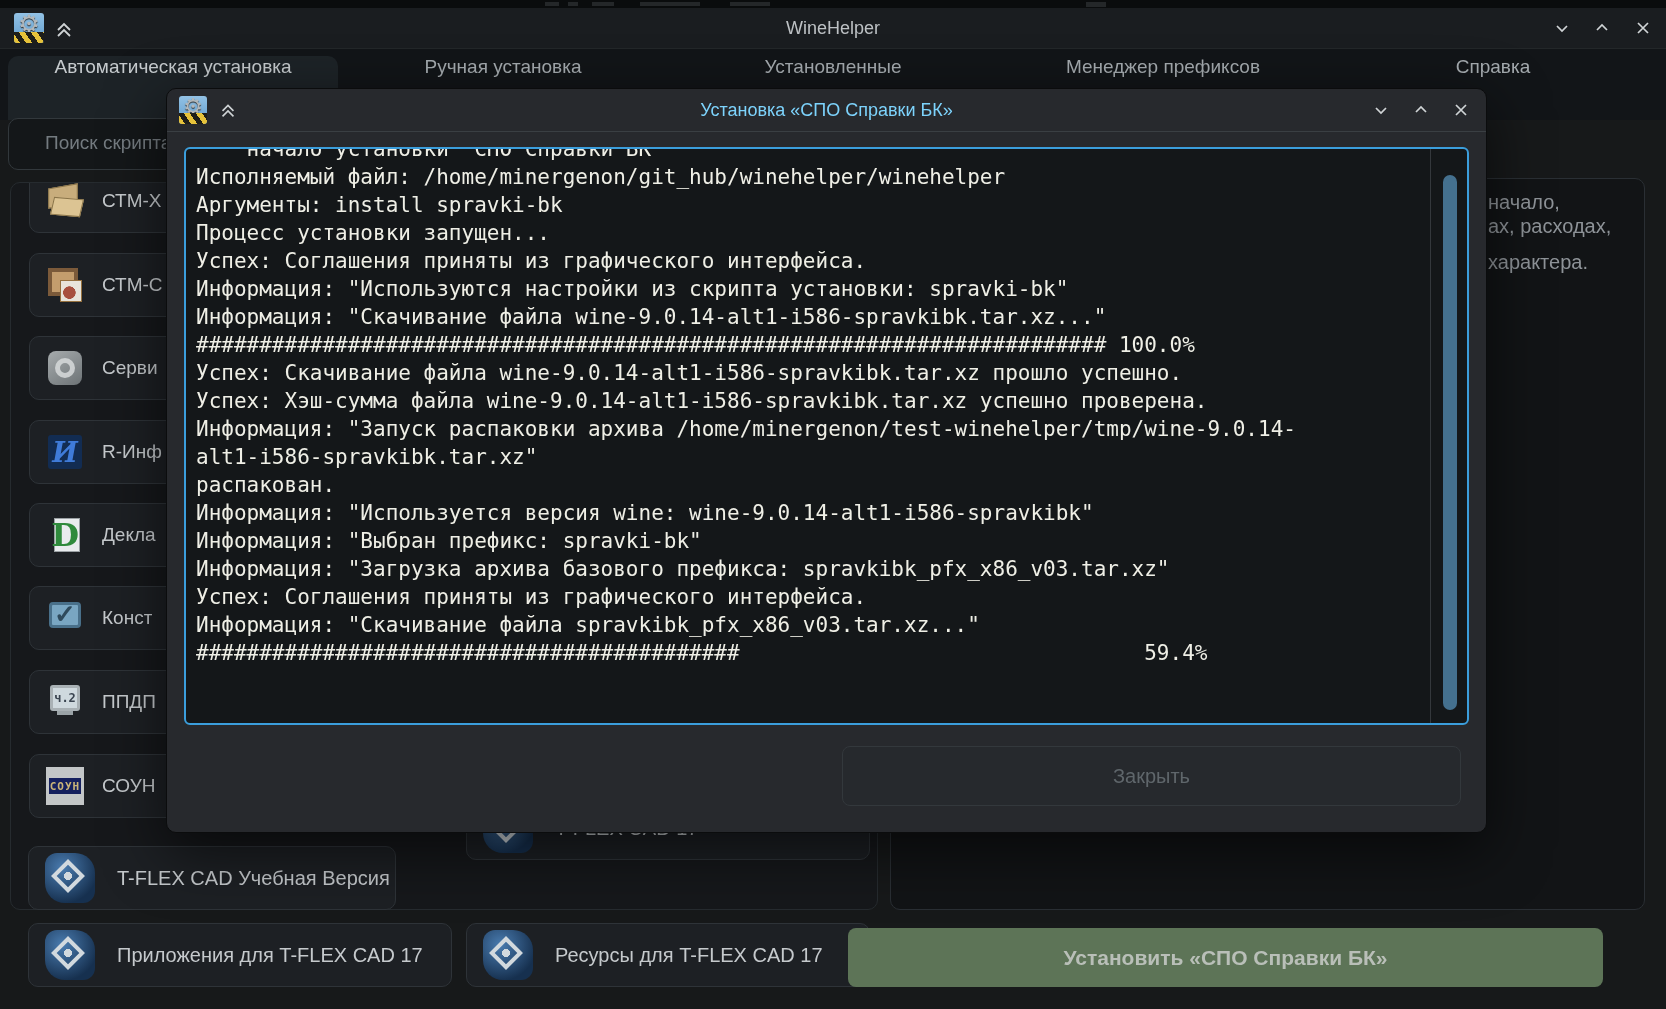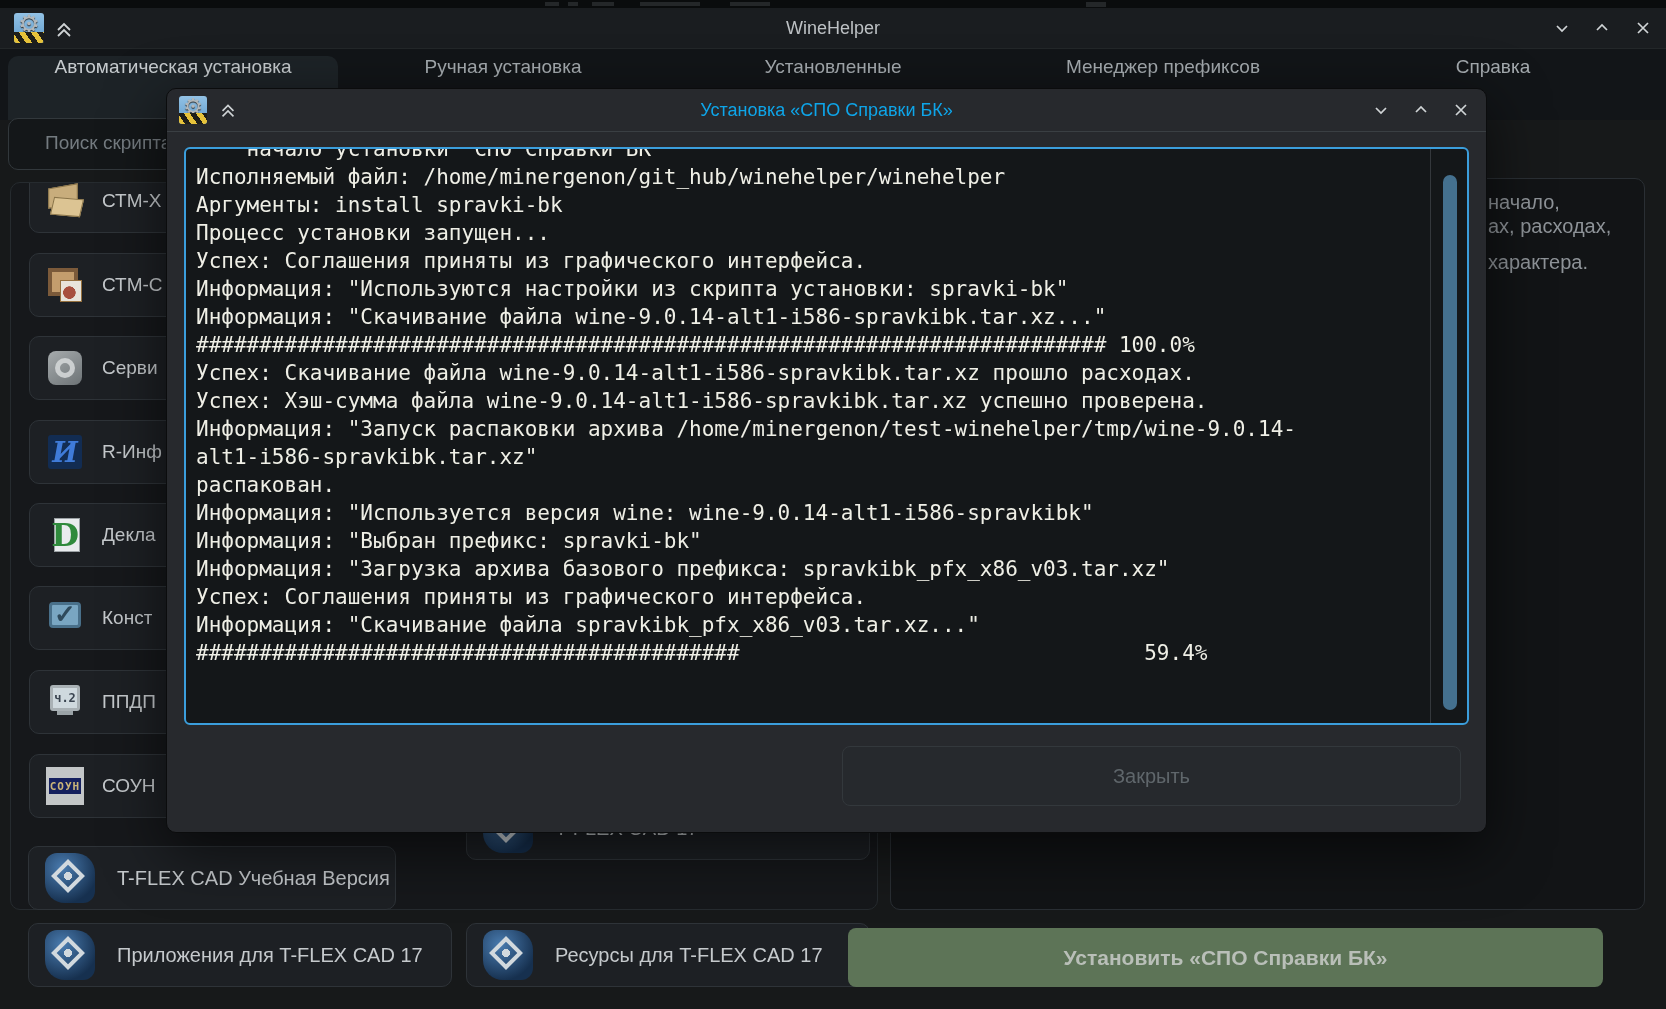--- a/index.html
+++ b/index.html
@@ -97,21 +97,21 @@
   #install-button{position:absolute;left:848px;top:928px;width:755px;height:59px;background:#5d7457;
         border-radius:8px;display:flex;align-items:center;justify-content:center;
         font-size:21px;font-weight:bold;color:#b9bfb8;z-index:2;}
   
   #dialog{position:absolute;left:166px;top:88px;width:1321px;height:745px;background:#27292d;
         border:1px solid #0b0c0d;border-radius:10px;box-shadow:0 18px 60px rgba(0,0,0,.6);
         z-index:10;box-sizing:border-box;}
   #dialog-titlebar{position:relative;height:42px;border-bottom:1px solid #3a3f43;
         border-radius:10px 10px 0 0;}
   #dialog-title{position:absolute;left:0;right:0;top:0;height:42px;line-height:42px;text-align:center;
-        font-size:18px;color:#0ea5e9;}
+        font-size:18px;color:#7dd3fc;}
   #console{position:absolute;left:17px;top:58px;width:1285px;height:578px;box-sizing:border-box;
         border:2px solid #3b9edc;border-radius:6px;background:#141719;overflow:hidden;}
   #console-text{position:absolute;left:10px;top:-14px;right:42px;margin:0;
         font-family:"DejaVu Sans Mono",monospace;font-size:21px;line-height:28px;color:#efefe6;}
   .cline{white-space:pre;height:28px;}
   #console-sep{position:absolute;top:0;bottom:0;right:36px;width:1px;background:#34383c;}
   #scroll-thumb{position:absolute;right:10px;top:26px;width:14px;height:535px;background:#44708e;
         border-radius:7px;}
   .dlg-btn{position:absolute;top:657px;height:60px;box-sizing:border-box;border-radius:8px;
         display:flex;align-items:center;justify-content:center;font-size:20px;}
@@ -267,21 +267,21 @@
       <div id="console-text">
 
       <div class="cline">    начало установки "СПО Справки БК"</div>
           <div class="cline">Исполняемый файл: /home/minergenon/git_hub/winehelper/winehelper</div>
           <div class="cline">Аргументы: install spravki-bk</div>
           <div class="cline">Процесс установки запущен...</div>
           <div class="cline">Успех: Соглашения приняты из графического интерфейса.</div>
           <div class="cline">Информация: "Используются настройки из скрипта установки: spravki-bk"</div>
           <div class="cline">Информация: "Скачивание файла wine-9.0.14-alt1-i586-spravkibk.tar.xz..."</div>
           <div class="cline">######################################################################## 100.0%</div>
-          <div class="cline">Успех: Скачивание файла wine-9.0.14-alt1-i586-spravkibk.tar.xz прошло расходах.</div>
+          <div class="cline">Успех: Скачивание файла wine-9.0.14-alt1-i586-spravkibk.tar.xz прошло успешно.</div>
           <div class="cline">Успех: Хэш-сумма файла wine-9.0.14-alt1-i586-spravkibk.tar.xz успешно проверена.</div>
           <div class="cline">Информация: "Запуск распаковки архива /home/minergenon/test-winehelper/tmp/wine-9.0.14-</div>
           <div class="cline">alt1-i586-spravkibk.tar.xz"</div>
           <div class="cline">распакован.</div>
           <div class="cline">Информация: "Используется версия wine: wine-9.0.14-alt1-i586-spravkibk"</div>
           <div class="cline">Информация: "Выбран префикс: spravki-bk"</div>
           <div class="cline">Информация: "Загрузка архива базового префикса: spravkibk_pfx_x86_v03.tar.xz"</div>
           <div class="cline">Успех: Соглашения приняты из графического интерфейса.</div>
           <div class="cline">Информация: "Скачивание файла spravkibk_pfx_x86_v03.tar.xz..."</div>
           <div class="cline">###########################################                                59.4%</div>

